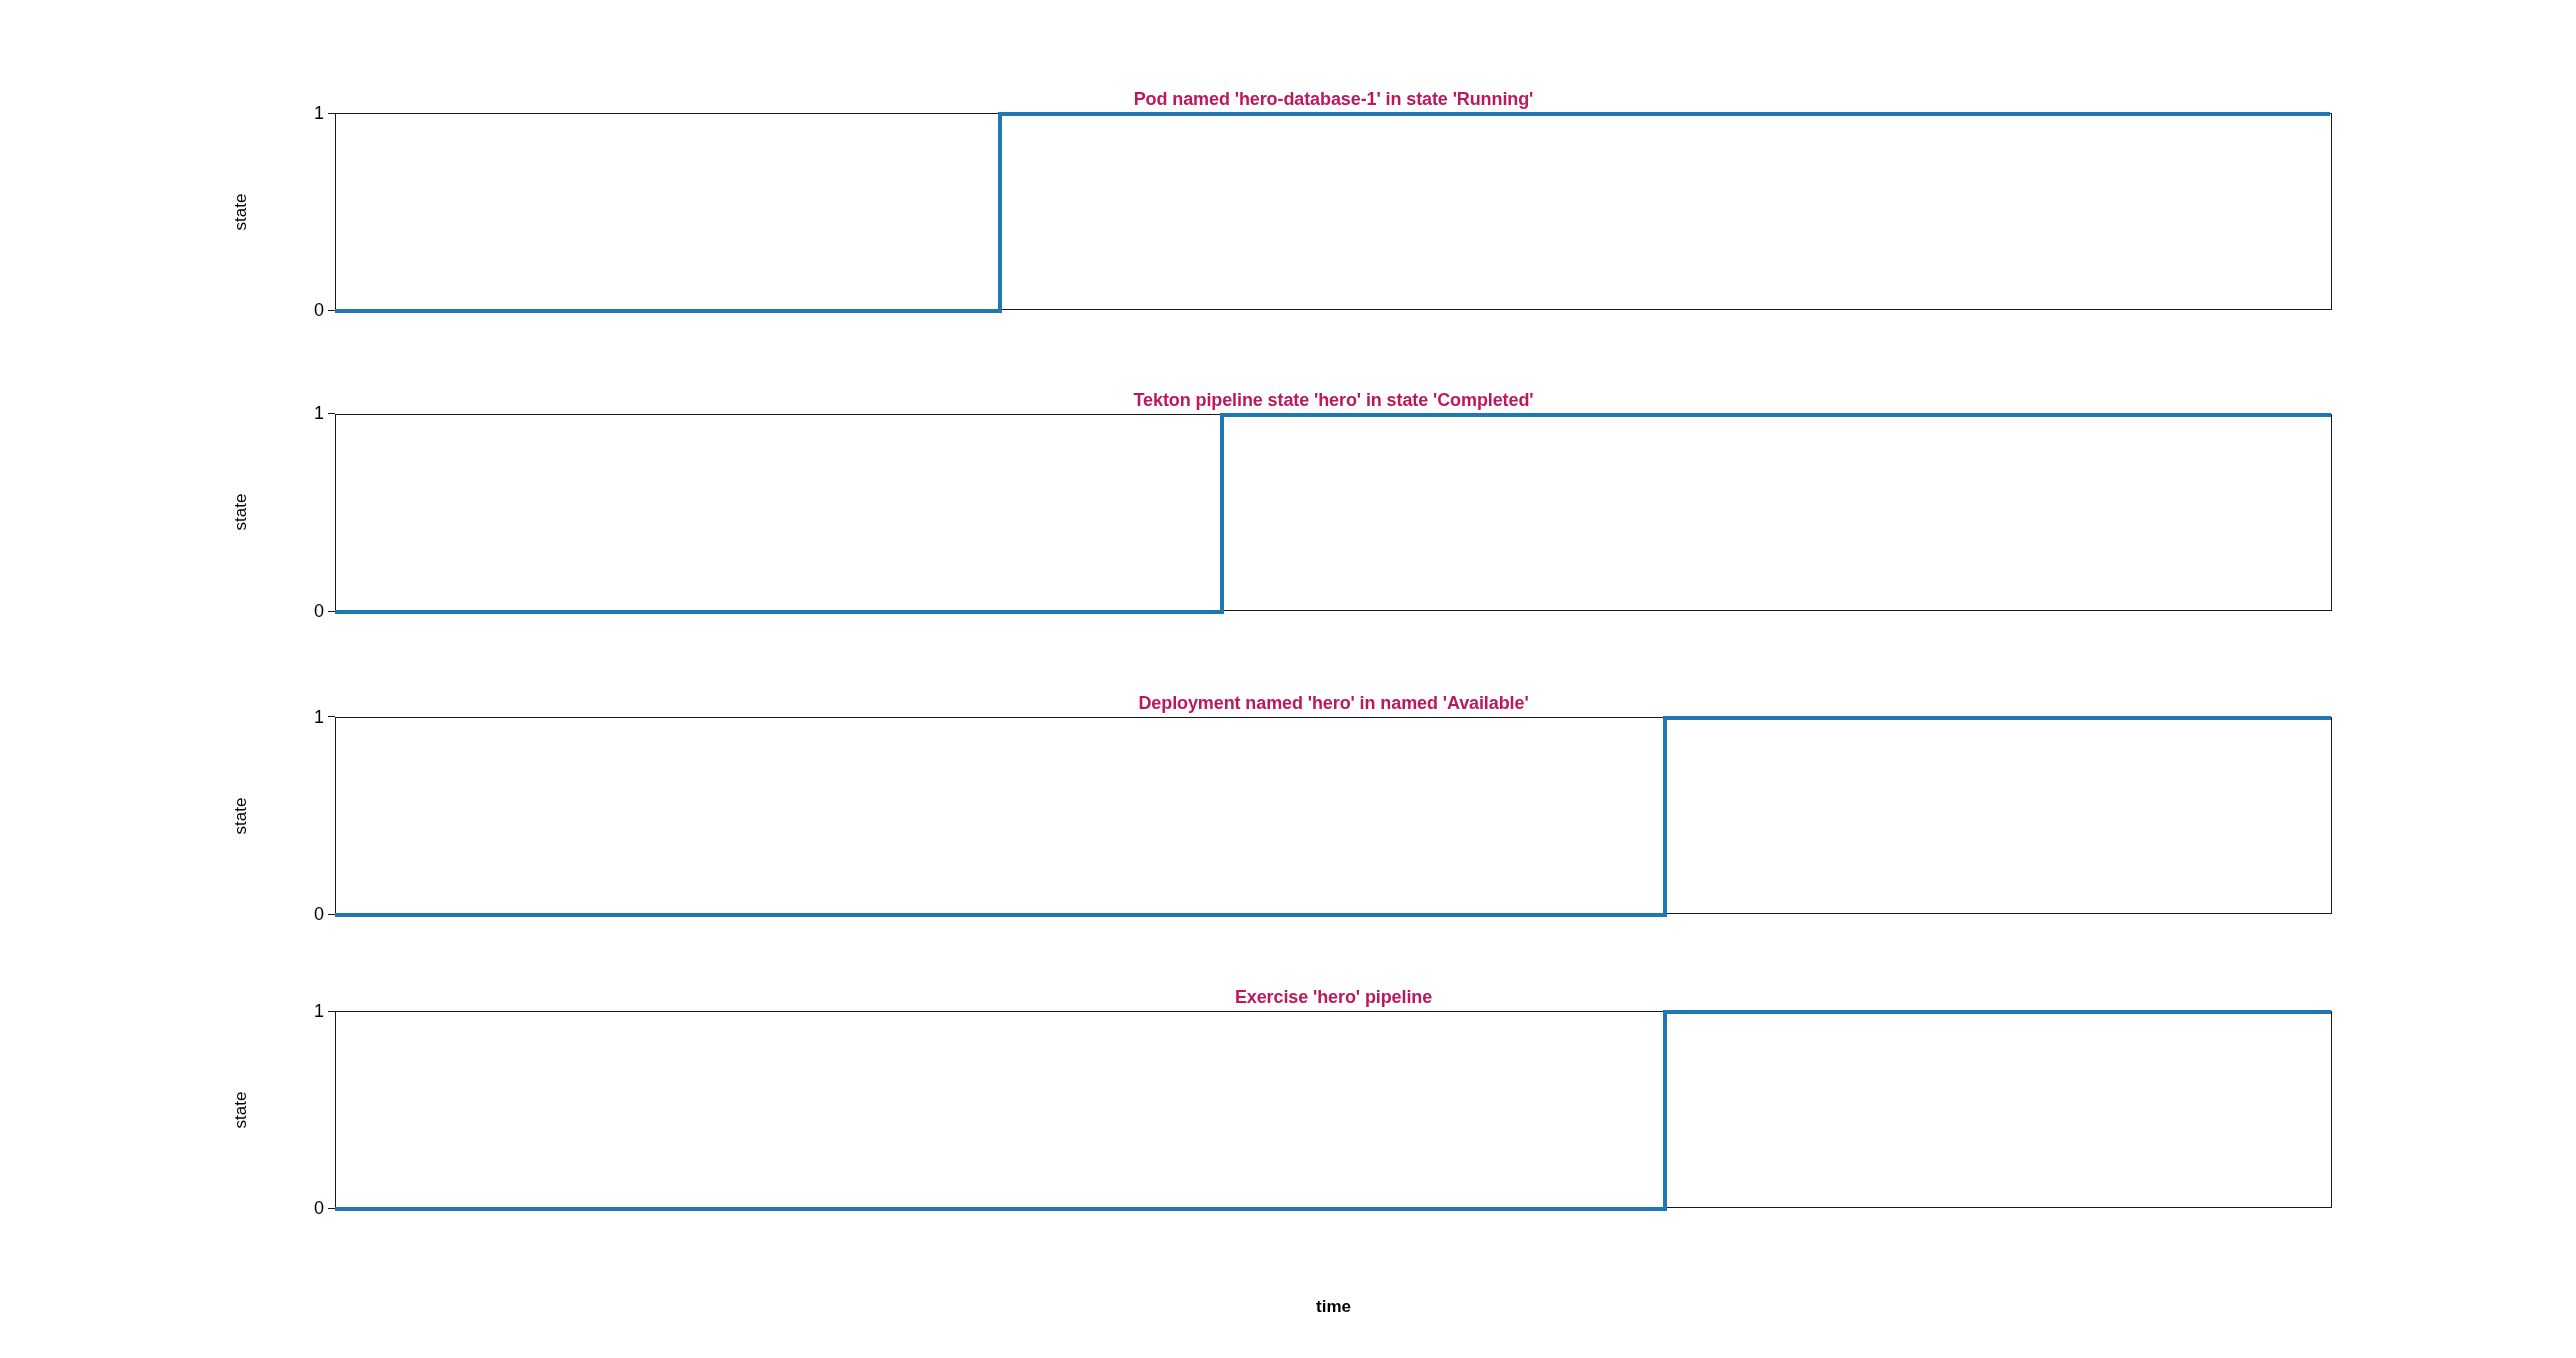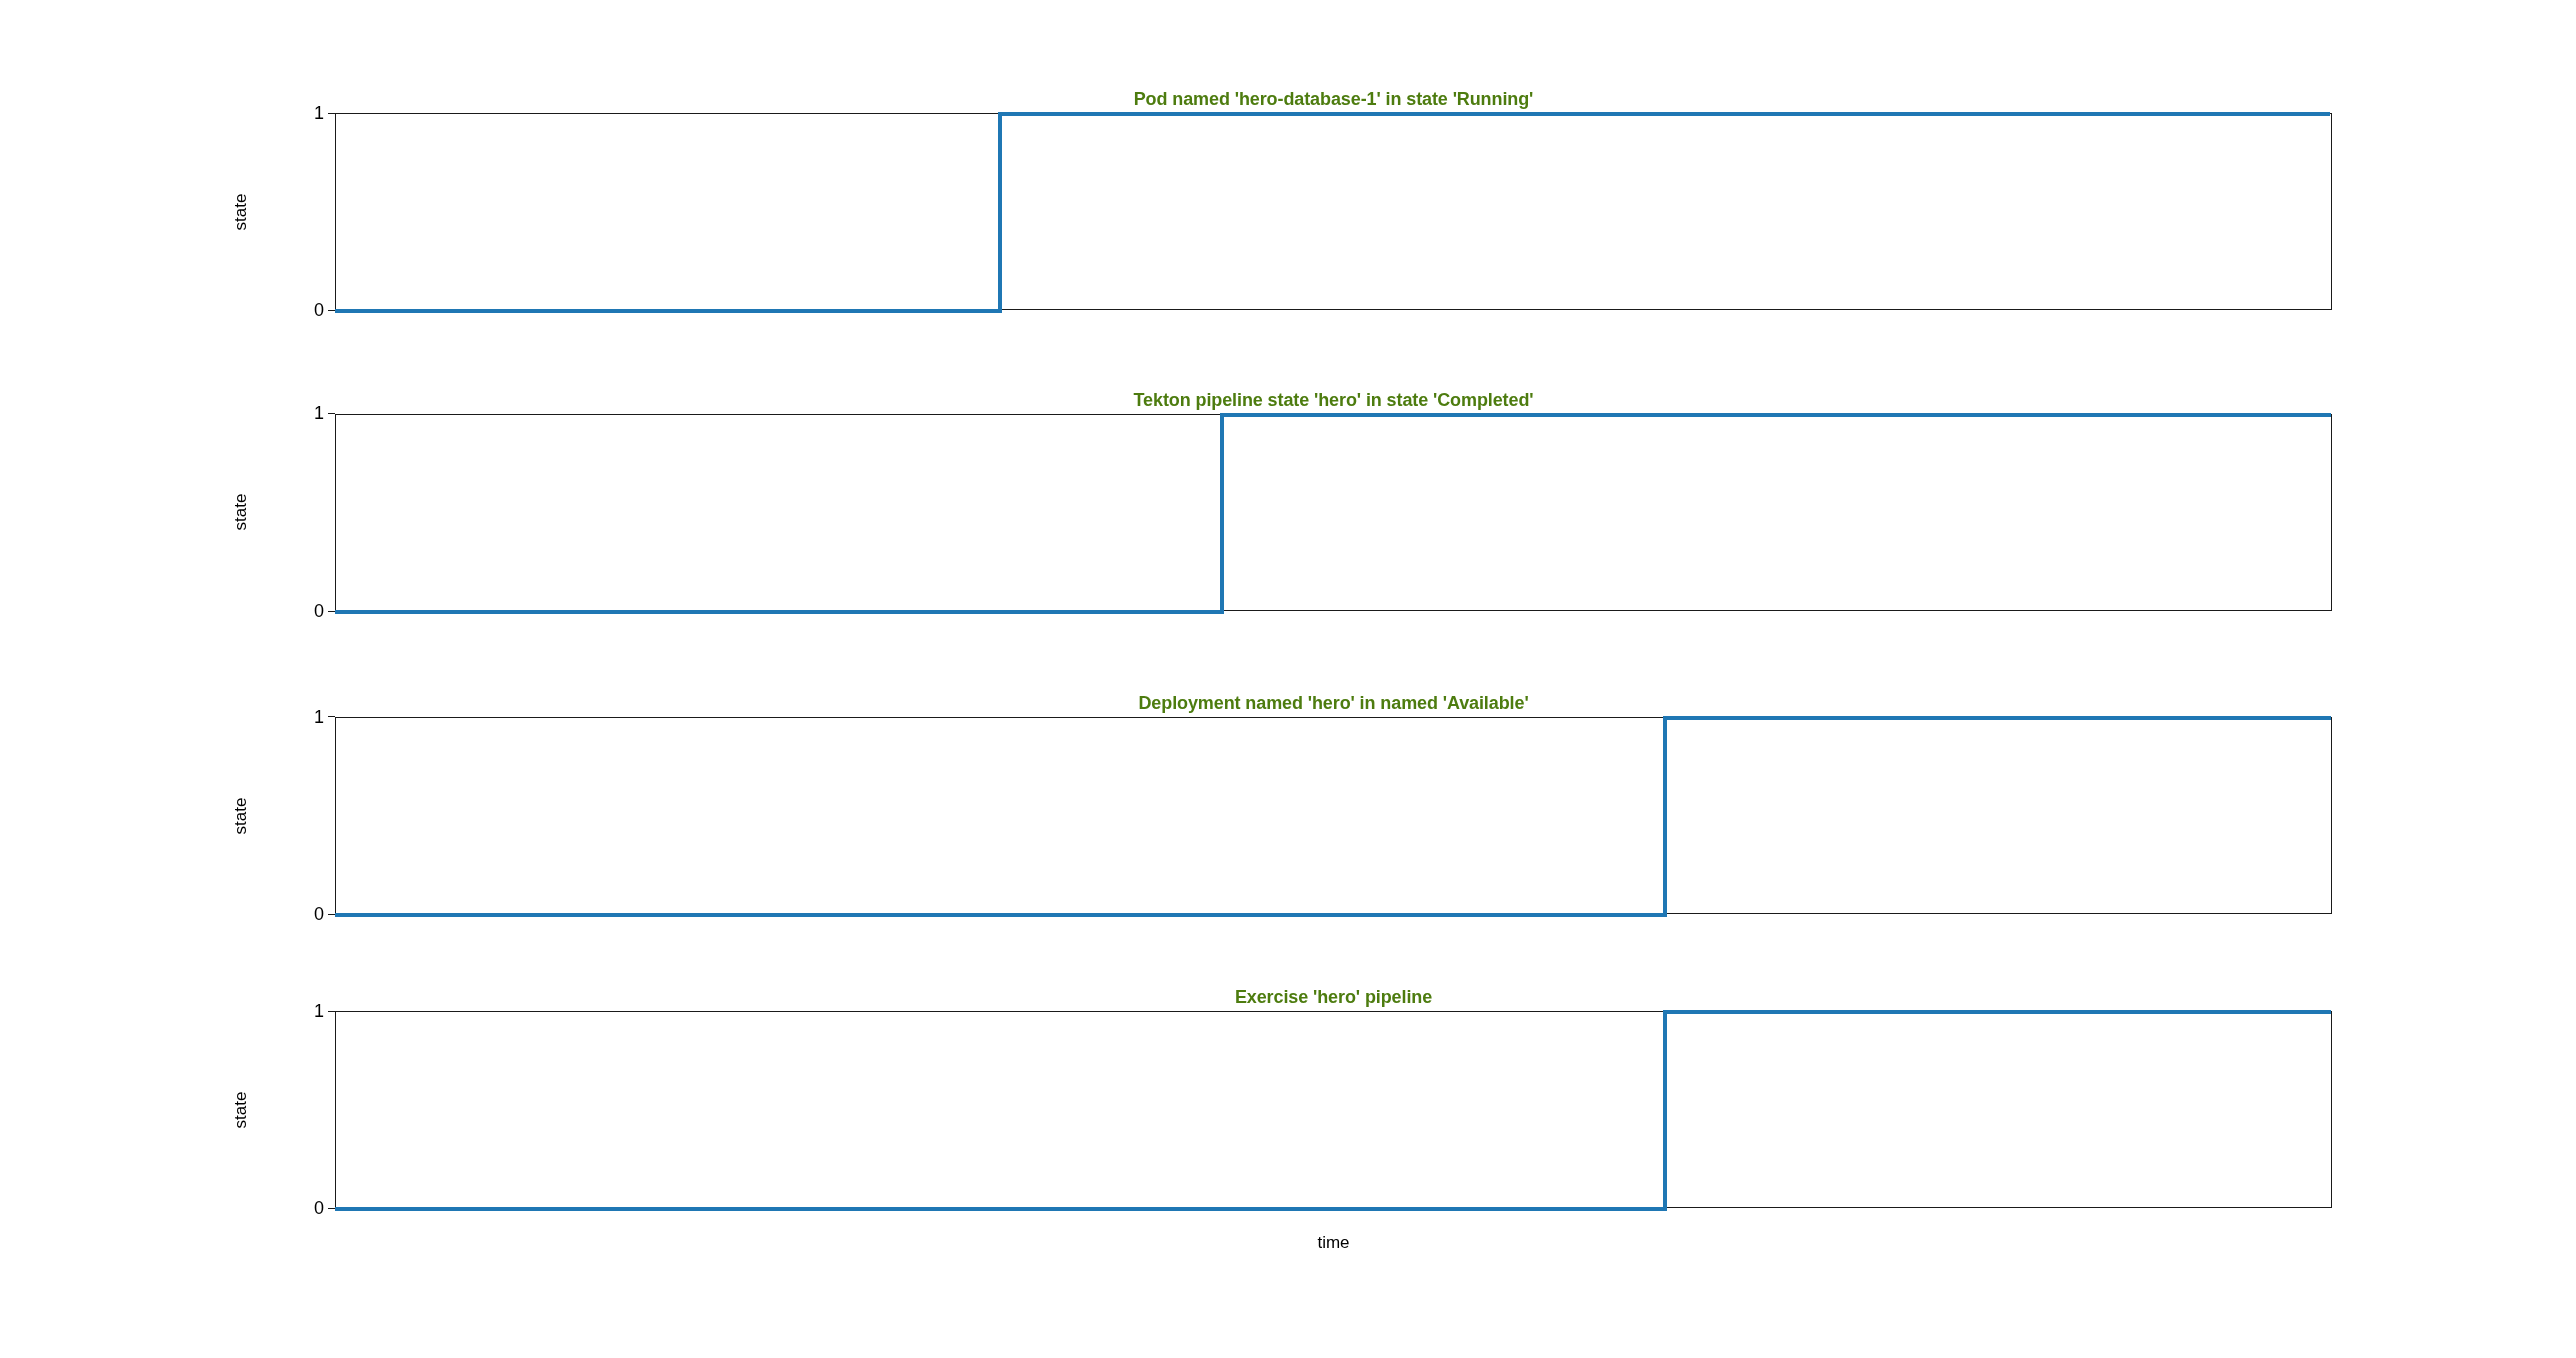--- a/index.html
+++ b/index.html
@@ -33,21 +33,21 @@
 
   .axes-title {
     position: absolute;
     left: 335px;
     width: 1997px;
     text-align: center;
     font-size: 18px;
     font-weight: bold;
     line-height: 21.4px;
     letter-spacing: -0.1px;
-    color: #4d7c0f;
+    color: #be185d;
     white-space: nowrap;
   }
 
   
   .axes {
     position: absolute;
     left: 335px;
     width: 1997px;
     box-sizing: border-box;
     border: 1.3px solid #1a1a1a;
@@ -183,15 +183,15 @@
         <div class="ytick">1</div>
       </div>
       <div class="tickmark" style="top: 1011px;"></div>
       <div class="ylabel" style="width: 197px; left: 241px; top: 1100px; margin-left: -99px;">state</div>
       <div class="stepline" style="left: 335px; top: 1011px; width: 1997px; height: 197px;">
         <div class="seg seg-h" style="left: 0px; top: 196px; width: 1332px;"></div>
         <div class="seg seg-v" style="left: 1328px; top: -1.3px; height: 201px;"></div>
         <div class="seg seg-h" style="left: 1328px; top: -1.3px; width: 668px;"></div>
       </div>
     </div>
-    <div class="xlabel" style="top: 1233px;">time</div>
+    <div class="xlabel" style="top: 1297px; font-weight: bold;">time</div>
   </div>
 
 
 </body></html>

